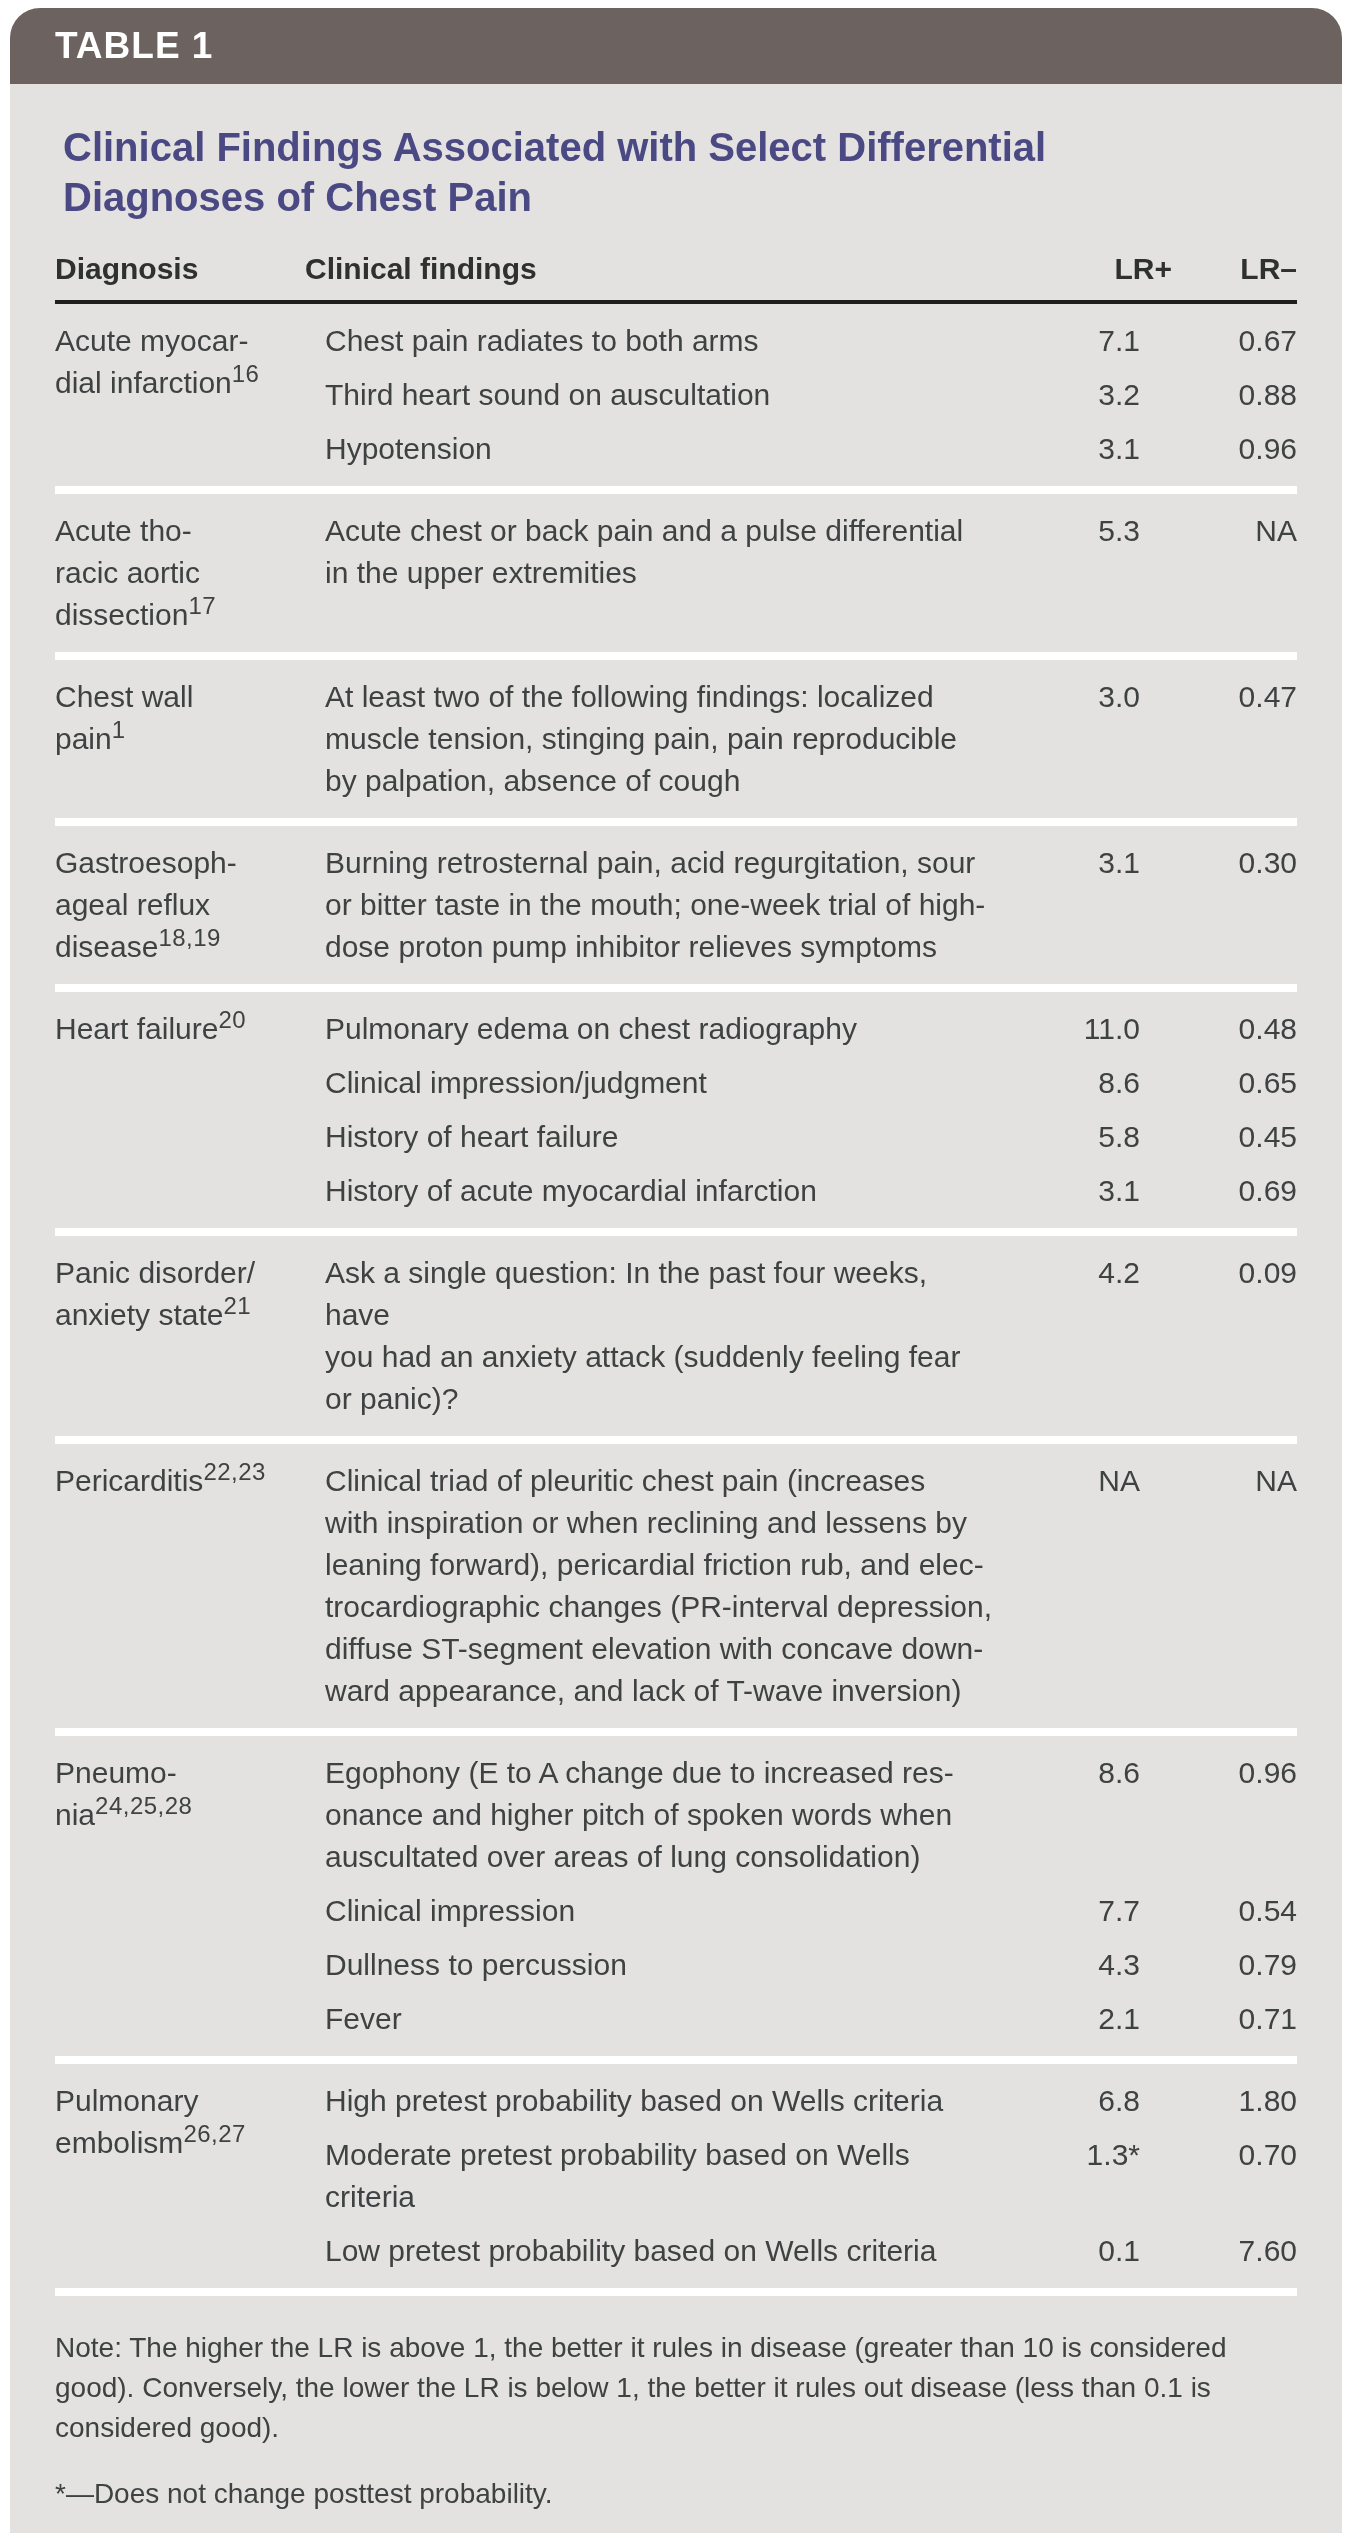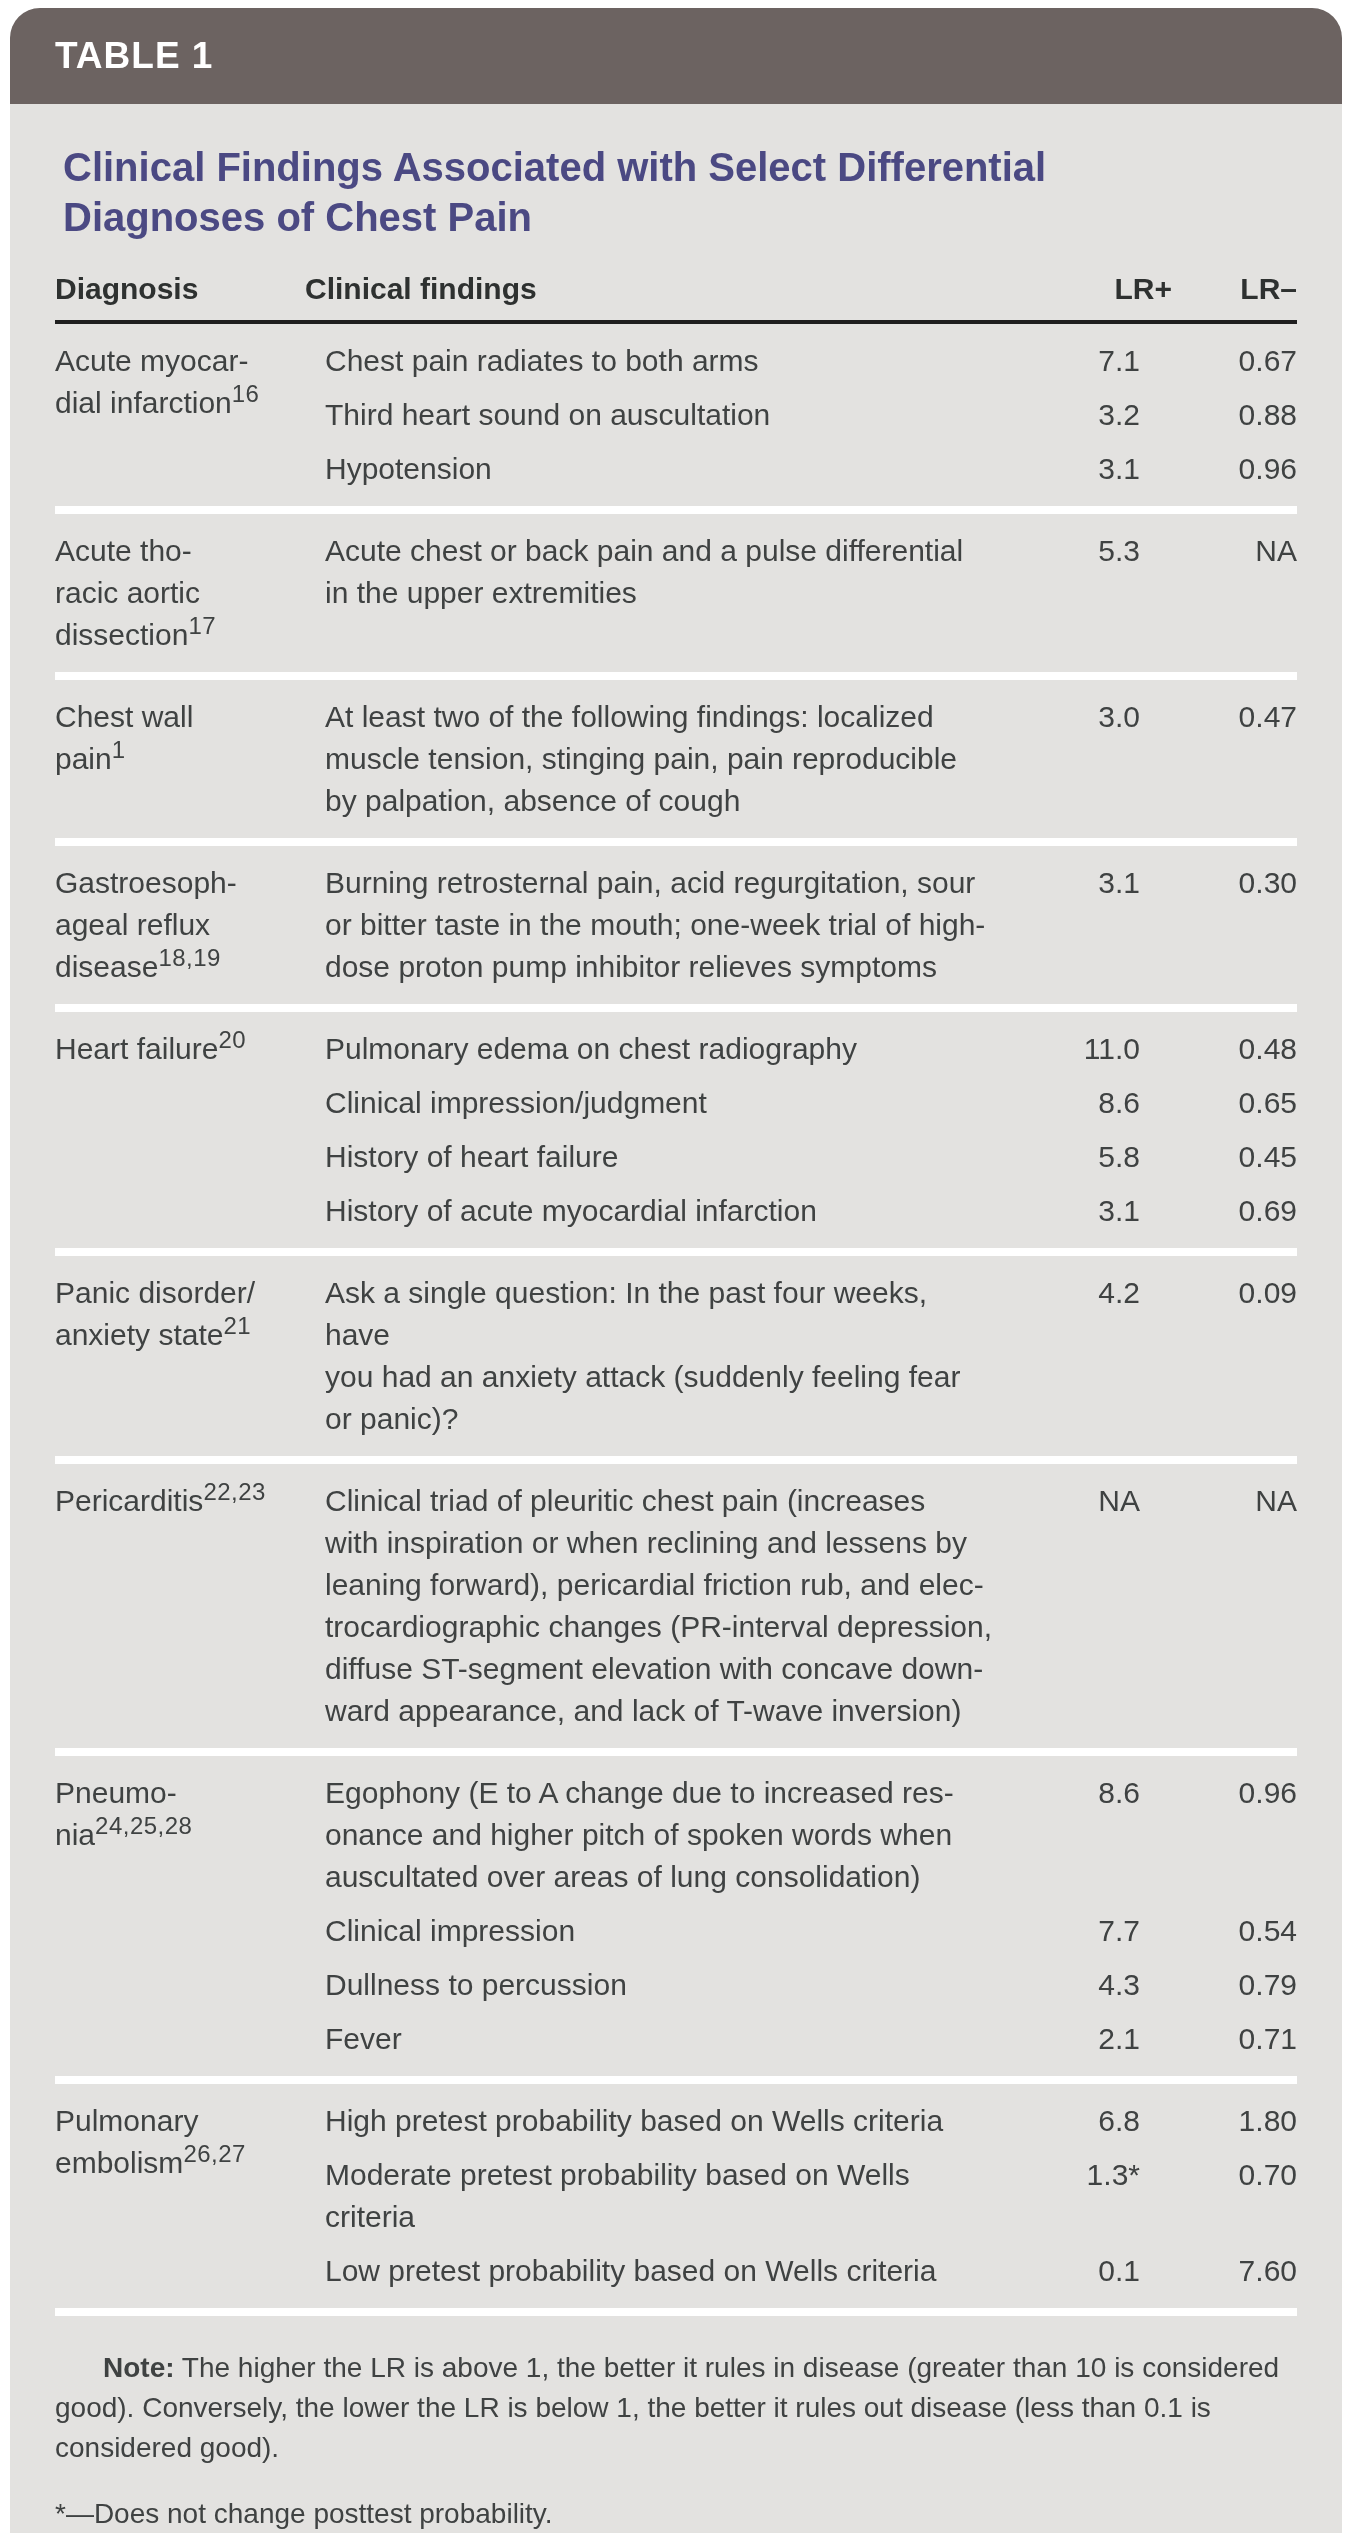--- a/index.html
+++ b/index.html
@@ -5,21 +5,21 @@
   html, body { margin: 0; padding: 0; background: #ffffff; }
   body {
     width: 1352px;
     font-family: "Liberation Sans", sans-serif;
     -webkit-font-smoothing: antialiased;
   }
   .card { margin: 8px 10px 12px 10px; }
   .card-header {
     background: #6c6361;
     border-radius: 30px 30px 0 0;
-    height: 96px;
+    height: 76px;
     display: flex;
     align-items: center;
     padding: 0 45px;
   }
   .table-label {
     color: #ffffff;
     font-size: 37px;
     font-weight: bold;
     letter-spacing: 1px;
   }
@@ -60,21 +60,21 @@
     display: grid;
     grid-template-columns: 1fr 110px 125px;
     column-gap: 32px;
   }
   .row + .row { margin-top: 12px; }
   .cell.num { text-align: right; white-space: nowrap; }
   .diag-text, .cell.find { white-space: pre-line; }
   sup { font-size: 24px; line-height: 0; letter-spacing: 0.5px; }
   .notes { margin-top: 32px; font-size: 28px; line-height: 40px; color: #3f4242; }
   .notes p { margin: 0 0 26px 0; }
-  .note-label { font-weight: bold; margin-left: 48px; }
+  .note-label { font-weight: normal; }
 </style>
 </head>
 <body>
 
 <div class="card">
   <div class="card-header">
     <span class="table-label">TABLE 1</span>
   </div>
   <div class="card-body">
     <h1 class="title">Clinical Findings Associated with Select Differential

